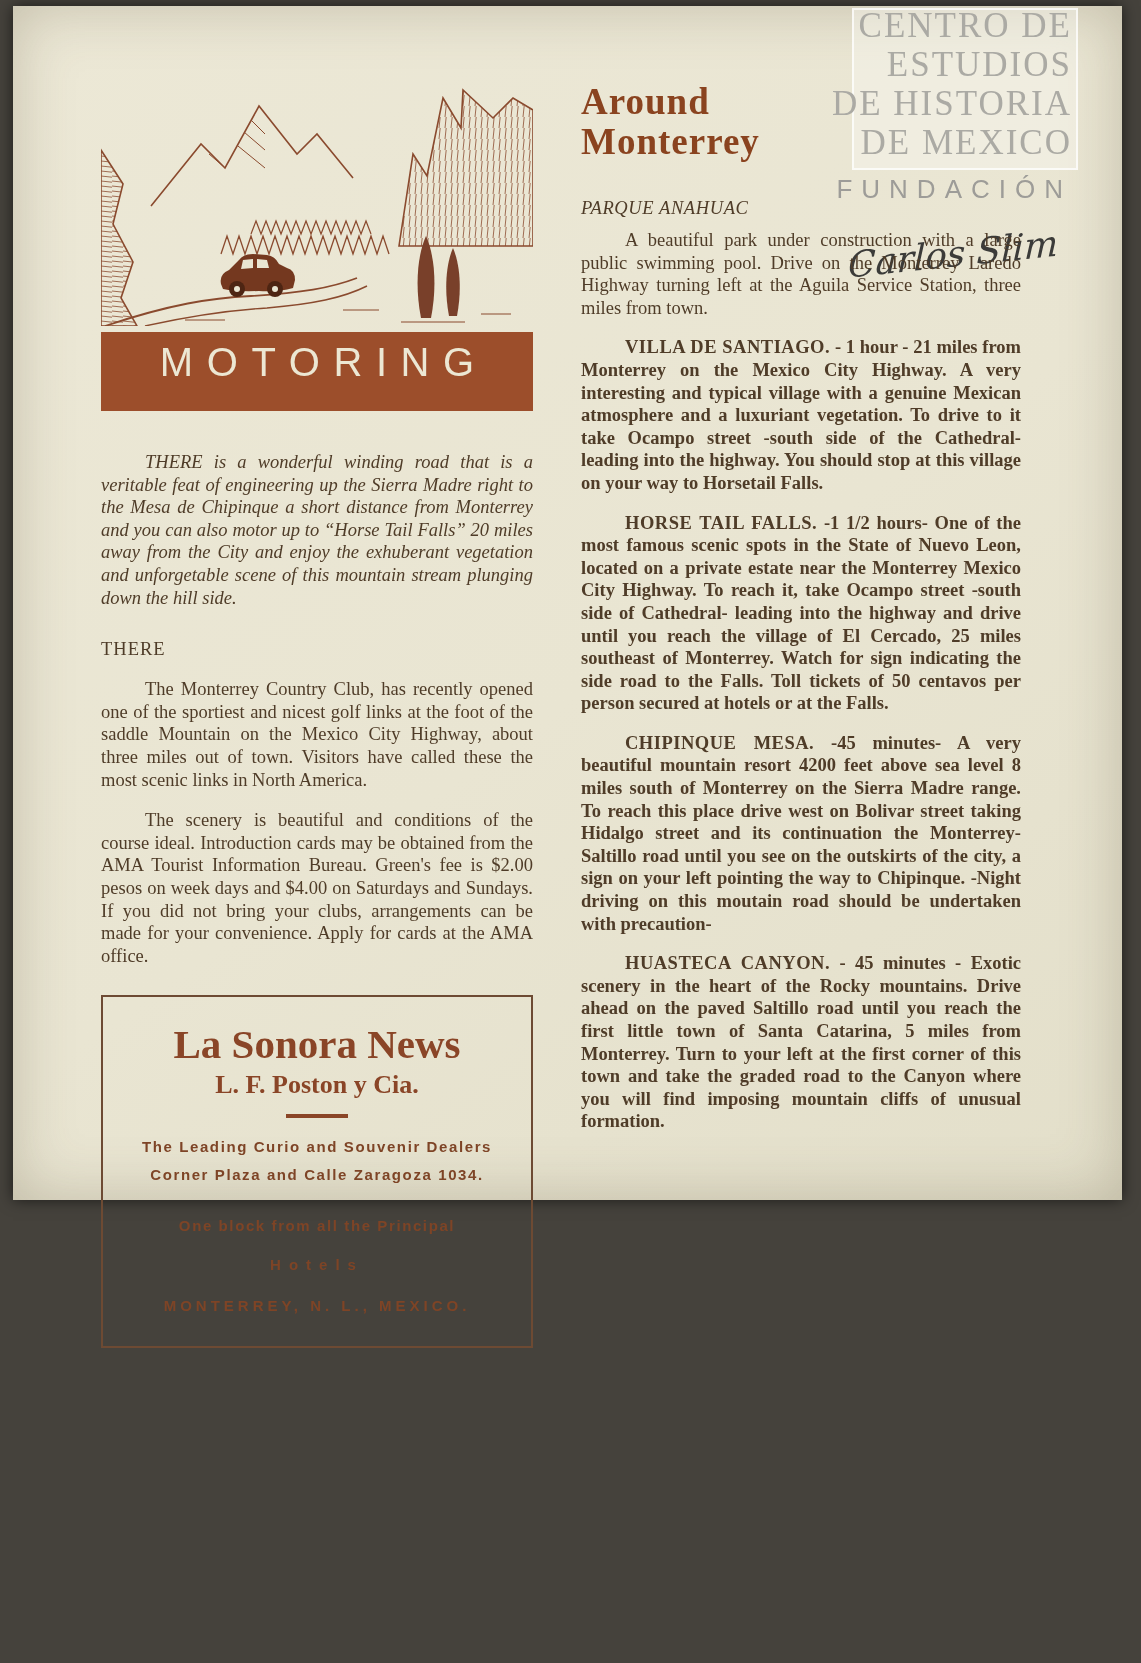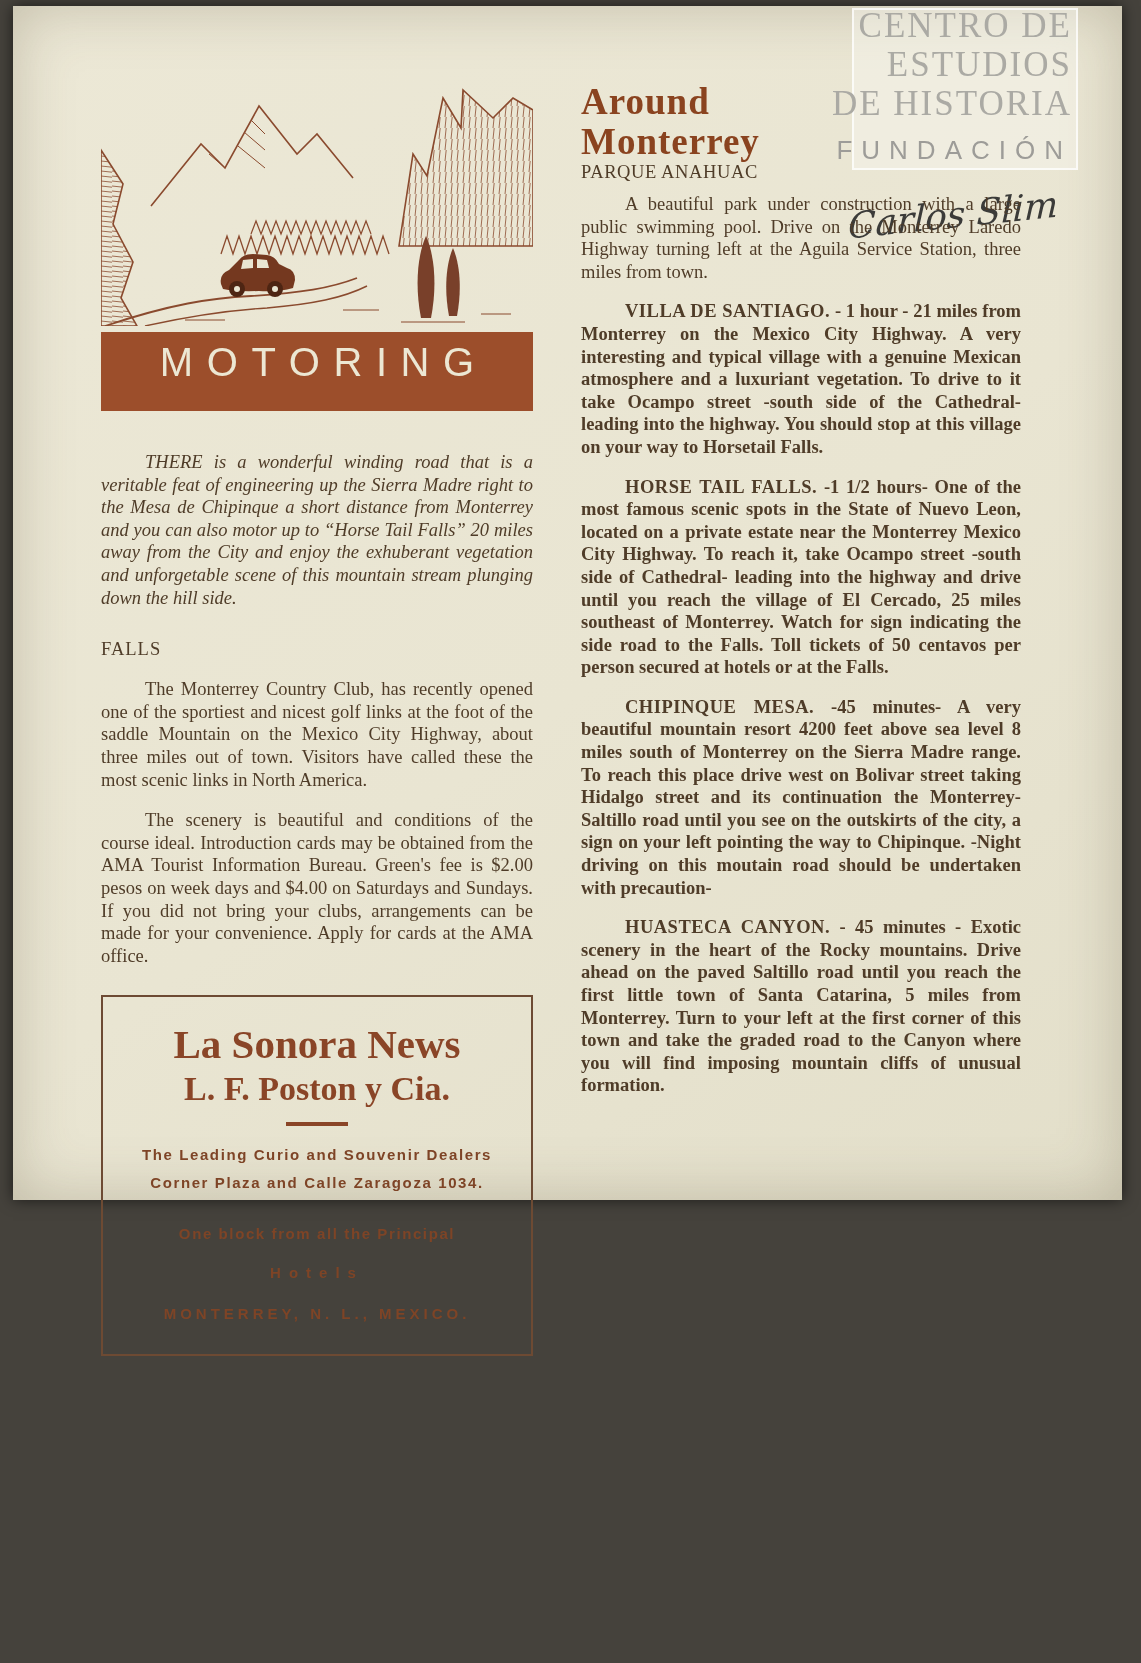--- a/index.html
+++ b/index.html
@@ -66,52 +66,53 @@
   .ad-box{
     margin-top:28px;border:2px solid #6d4a33;
     padding:26px 14px 32px;text-align:center;color:#8a4527;
   }
   .ad-title{
     font-family:"Liberation Serif",serif;font-weight:bold;
     font-size:41px;line-height:1.05;color:#8a4527;
   }
   .ad-subtitle{
     font-family:"Liberation Serif",serif;font-weight:bold;
-    font-size:34px;margin-top:4px;color:#8a4527;
+    font-size:26px;margin-top:4px;color:#8a4527;
   }
   .ad-divider{width:62px;height:4px;background:#8a4527;margin:14px auto 20px;}
   .ad-line{
     font-family:"Liberation Sans",sans-serif;font-weight:bold;
     font-size:15px;letter-spacing:1.6px;color:#7e4426;margin-top:11px;
   }
   .ad-line.hotels{letter-spacing:8px;margin-top:22px;}
   .ad-line.city{margin-top:24px;letter-spacing:4px;}
 
   
   .main-title{
     font-family:"Liberation Serif",serif;font-weight:bold;
     font-size:37px;line-height:40px;letter-spacing:1px;color:#8a431f;
   }
   .sec-heading{
-    font-size:18.5px;letter-spacing:.6px;color:#4f3c28;
+    margin-top:36px;font-size:18.5px;letter-spacing:.6px;color:#4f3c28;font-style:italic;
   }
   .sec-first-body{margin-top:10px;}
   .section-runin{margin-top:17px;font-weight:bold;}
   .run-head{letter-spacing:.5px;}
 </style>
 </head>
 <body>
 
 <div class="paper">
 
   <div class="watermark">
     <div class="wm-box"></div>
     <div class="wm-line">CENTRO DE</div>
     <div class="wm-line">ESTUDIOS</div>
     <div class="wm-line">DE HISTORIA</div>
+    <div class="wm-line">DE MEXICO</div>
     <div class="wm-foundation">FUNDACIÓN</div>
     <div class="wm-signature">Carlos Slim</div>
   </div>
 
   <div class="col-left">
 
     <svg class="illustration" viewBox="0 0 432 242" xmlns="http://www.w3.org/2000/svg">
       <defs>
         <pattern id="vhatch" width="6" height="11" patternUnits="userSpaceOnUse">
           <line x1="3.2" y1="0" x2="2" y2="11" stroke="#8a4a2e" stroke-width="0.8"></line>
@@ -147,21 +148,21 @@
       <path d="M320 234 C314 204 316 172 325 152 C334 172 336 204 330 234 Z" fill="#79402a"></path>
       <path d="M348 232 C343 206 345 180 352 164 C359 180 361 206 356 232 Z" fill="#79402a"></path>
 
       <path d="M84 236 h40 M242 226 h36 M300 238 h64 M380 230 h30" stroke="#8a4a2e" stroke-width="1" fill="none"></path>
     </svg>
 
     <div class="banner">MOTORING</div>
 
     <p class="para intro">THERE is a wonderful winding road that is a veritable feat of engineering up the Sierra Madre right to the Mesa de Chipinque a short distance from Monterrey and you can also motor up to “Horse Tail Falls” 20 miles away from the City and enjoy the exhuberant vegetation and unforgetable scene of this mountain stream plunging down the hill side.</p>
 
-    <div class="subhead">FALLS</div>
+    <div class="subhead">THERE</div>
 
     <p class="para golf-para">The Monterrey Country Club, has recently opened one of the sportiest and nicest golf links at the foot of the saddle Mountain on the Mexico City Highway, about three miles out of town. Visitors have called these the most scenic links in North America.</p>
     <p class="para golf-para">The scenery is beautiful and conditions of the course ideal. Introduction cards may be obtained from the AMA Tourist Information Bureau. Green's fee is $2.00 pesos on week days and $4.00 on Saturdays and Sundays. If you did not bring your clubs, arrangements can be made for your convenience. Apply for cards at the AMA office.</p>
 
     <div class="ad-box">
       <div class="ad-title">La Sonora News</div>
       <div class="ad-subtitle">L. F. Poston y Cia.</div>
       <div class="ad-divider"></div>
       <div class="ad-line">The Leading Curio and Souvenir Dealers</div>
       <div class="ad-line">Corner Plaza and Calle Zaragoza 1034.</div>

